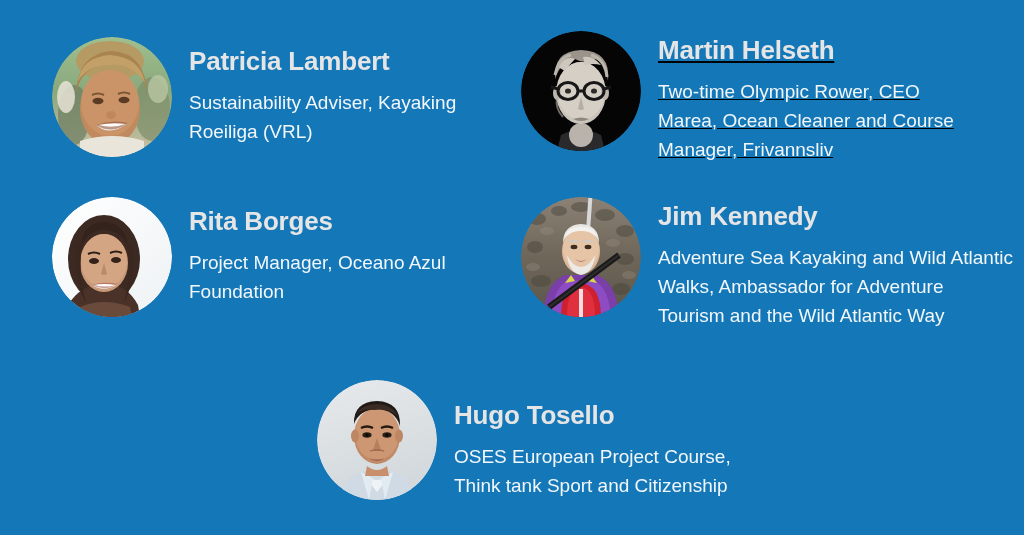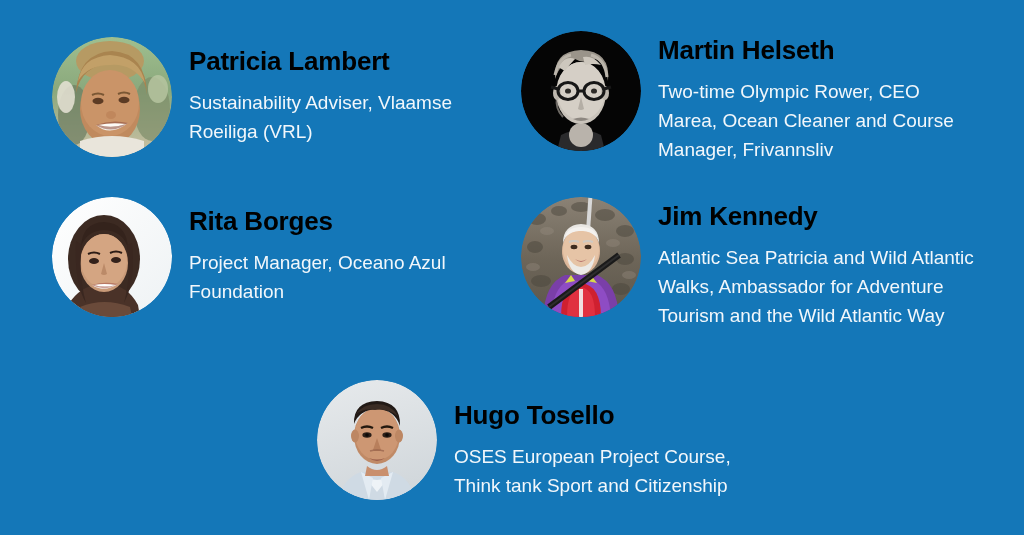--- a/index.html
+++ b/index.html
@@ -20,37 +20,37 @@
     overflow:hidden;
     flex:0 0 120px;
     position:relative;
   }
   .avatar svg { display:block; width:120px; height:120px; }
 
   .info { margin-left:17px; padding-top:9px; }
   .sp-name {
     font-size:26px;
     font-weight:bold;
-    color:#000000;
+    color:#e5e5e5;
     line-height:30px;
     letter-spacing:-0.2px;
     white-space:nowrap;
   }
   .sp-role {
     font-size:19px;
     font-weight:normal;
     color:#f2f7fb;
     line-height:29px;
     margin-top:12px;
     white-space:pre-line;
   }
 
   
   #sp-0 { left:52px;  top:37px; }
-  #sp-1 { left:521px; top:31px; }
+  #sp-1 { left:521px; top:31px;text-decoration:underline; }
   #sp-2 { left:52px;  top:197px;justify-content:flex-end; }
   #sp-3 { left:521px; top:197px;justify-content:center; }
   #sp-4 { left:317px; top:380px;align-items:flex-end; }
 
   #sp-1 .info, #sp-3 .info { padding-top:4px; }
   #sp-4 .info { padding-top:7px; }
 </style>
 </head>
 <body style="background: rgb(20, 119, 184);">
 
@@ -87,21 +87,21 @@
           <path d="M44 88 Q58 100 76 86 Q62 92 44 88Z" fill="#f7f2ea"></path>
           <path d="M44 88 Q60 82 76 86 Q60 98 44 88Z" fill="#8a4a3c" opacity="0.55"></path>
           <path d="M46 88 Q60 85 74 87 Q60 92 46 88Z" fill="#fdfbf7"></path>
           <ellipse cx="59" cy="78" rx="5" ry="4" fill="#b97f55" opacity="0.6"></ellipse>
           <path d="M28 104 Q60 94 92 104 L92 120 L28 120Z" fill="#e9e5db"></path>
         </g>
       </svg>
     </div>
     <div class="info">
       <div class="sp-name">Patricia Lambert</div>
-      <div class="sp-role">Sustainability Adviser, Vlaamse
+      <div class="sp-role">Sustainability Adviser, Kayaking
 Roeiliga (VRL)</div>
     </div>
   </div>
 
   <div class="speaker" id="sp-1">
     <div class="avatar">
       <svg viewBox="0 0 120 120" xmlns="http://www.w3.org/2000/svg">
         <defs>
           <clipPath id="c1">
               <circle cx="60" cy="60" r="60"></circle>
@@ -231,21 +231,21 @@
           <path d="M62 45 Q67 43 72 45" stroke="#cfcac3" stroke-width="2" fill="none"></path>
           <path d="M46 58 Q48 76 60 78 Q72 76 74 58 Q68 70 60 70 Q52 70 46 58Z" fill="#eceae6"></path>
           <path d="M54 62 Q60 66 66 62 Q60 68 54 62Z" fill="#b4706a"></path>
           <path d="M28 110 L98 58" stroke="#1a1a1a" stroke-width="6"></path>
           <path d="M28 110 L98 58" stroke="#2e2e2e" stroke-width="2"></path>
         </g>
       </svg>
     </div>
     <div class="info">
       <div class="sp-name">Jim Kennedy</div>
-      <div class="sp-role">Atlantic Sea Patricia and Wild Atlantic
+      <div class="sp-role">Adventure Sea Kayaking and Wild Atlantic
 Walks, Ambassador for Adventure
 Tourism and the Wild Atlantic Way</div>
     </div>
   </div>
 
   <div class="speaker" id="sp-4">
     <div class="avatar">
       <svg viewBox="0 0 120 120" xmlns="http://www.w3.org/2000/svg">
         <defs>
           <clipPath id="c4">

